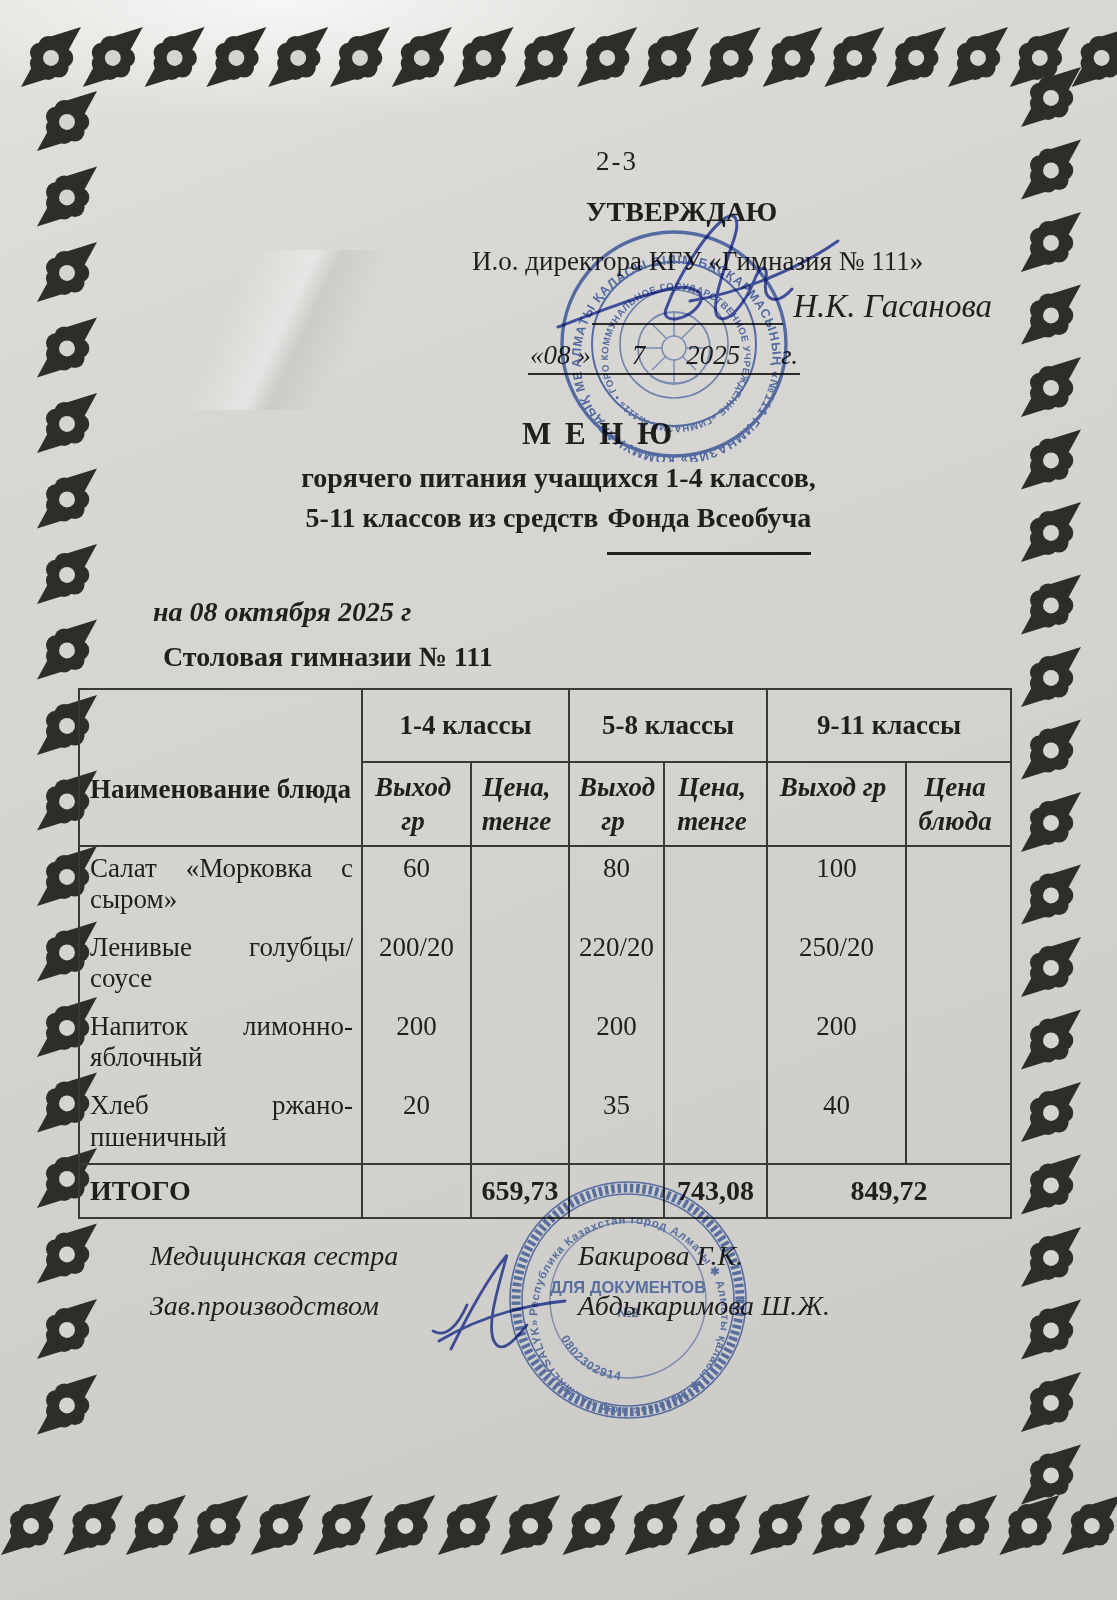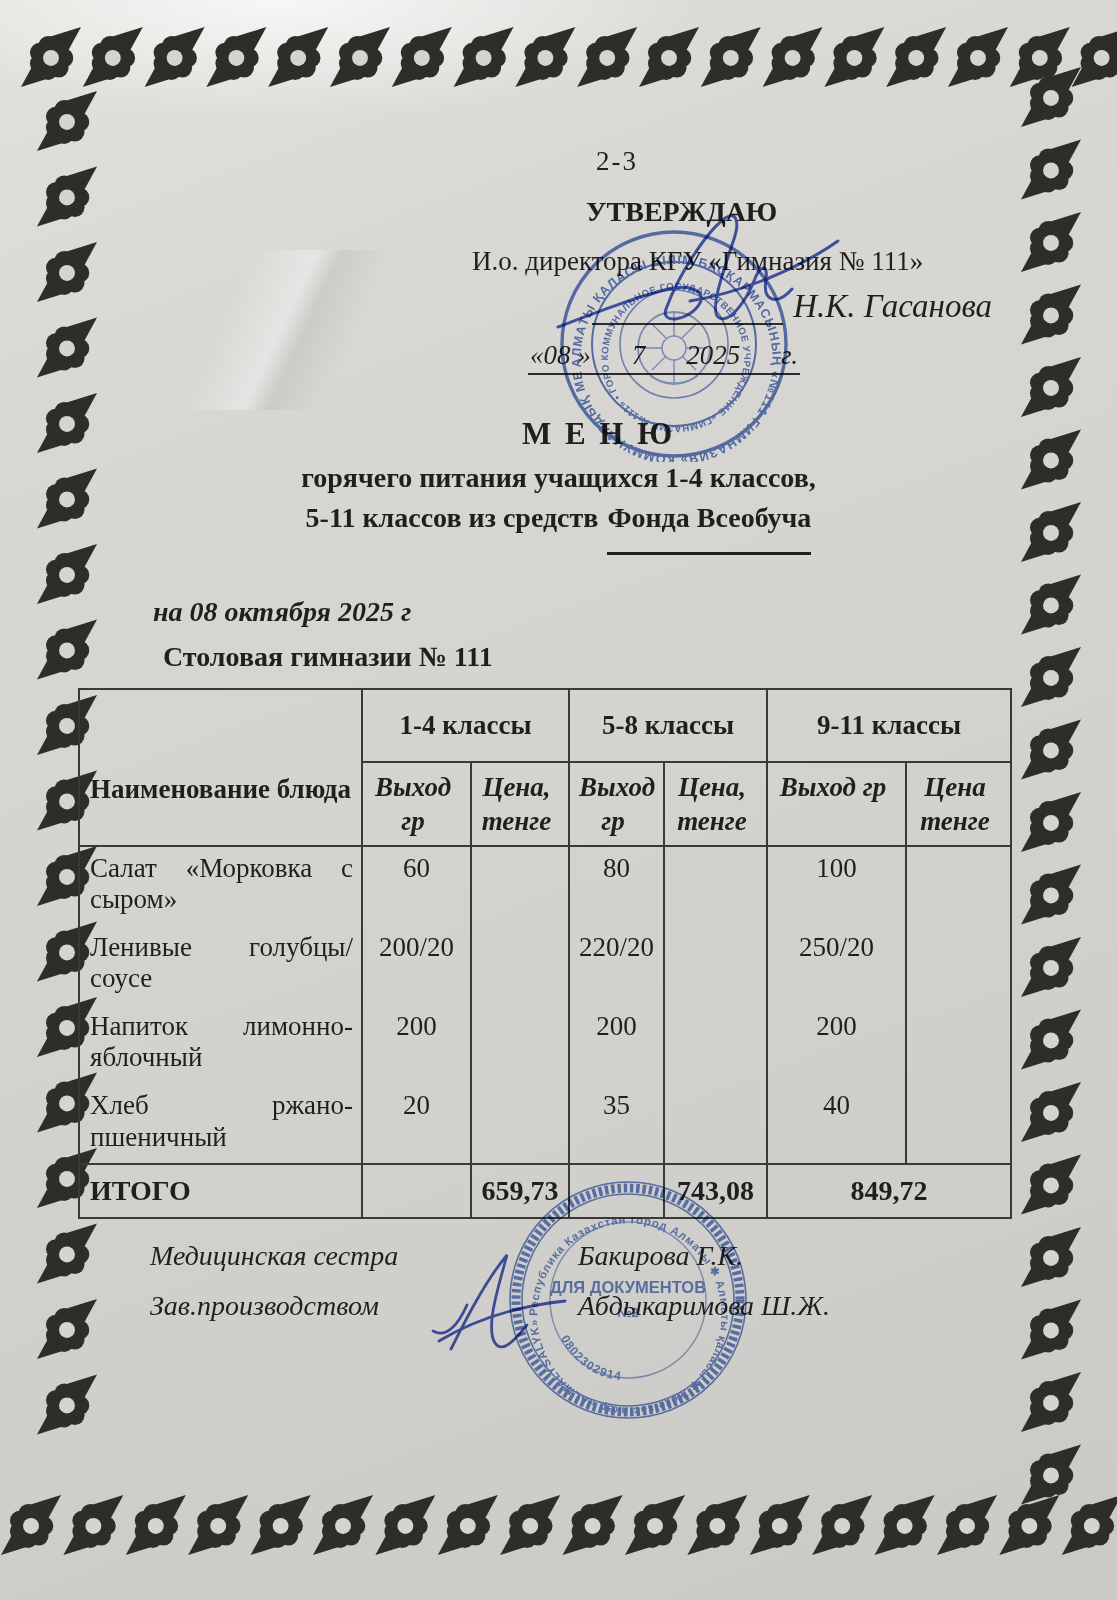--- a/index.html
+++ b/index.html
@@ -197,21 +197,21 @@
           <th class="group-th" colspan="2">1-4 классы</th>
           <th class="group-th" colspan="2">5-8 классы</th>
           <th class="group-th" colspan="2">9-11 классы</th>
         </tr>
         <tr>
           <th class="sub-th">Выход гр</th>
           <th class="sub-th">Цена, тенге</th>
           <th class="sub-th">Выход гр</th>
           <th class="sub-th">Цена, тенге</th>
           <th class="sub-th">Выход гр</th>
-          <th class="sub-th">Цена тенге</th>
+          <th class="sub-th">Цена блюда</th>
         </tr>
       </thead>
       <tbody>
         <tr>
           <td class="dish">Салат «Морковка с сыром»</td>
           <td class="num">60</td>
           <td class="num"></td>
           <td class="num">80</td>
           <td class="num"></td>
           <td class="num">100</td>

